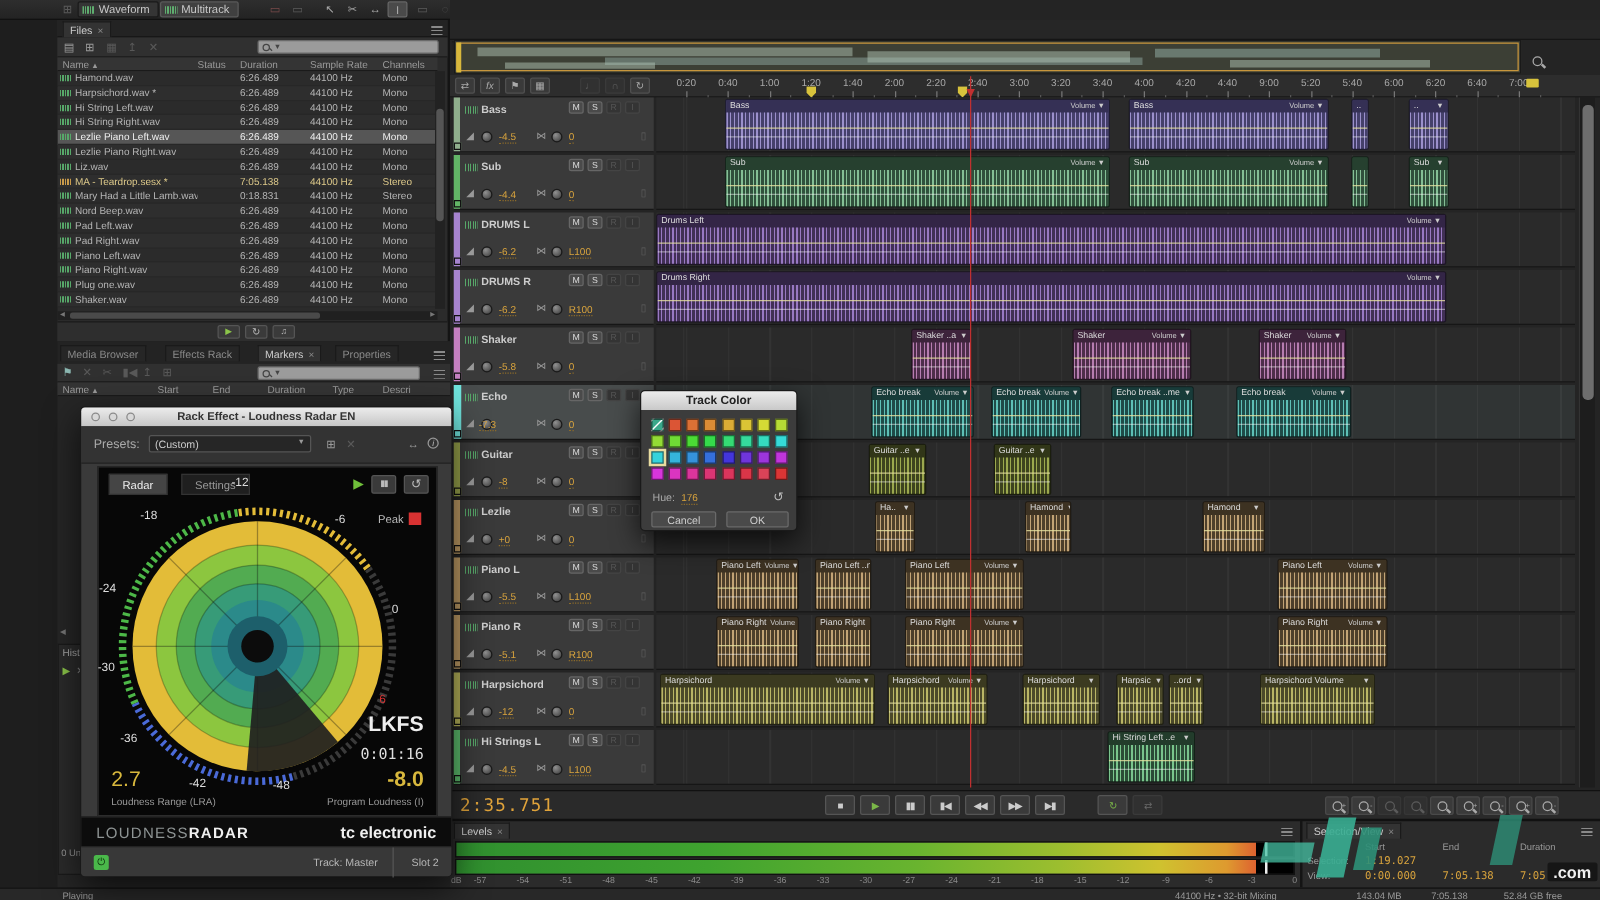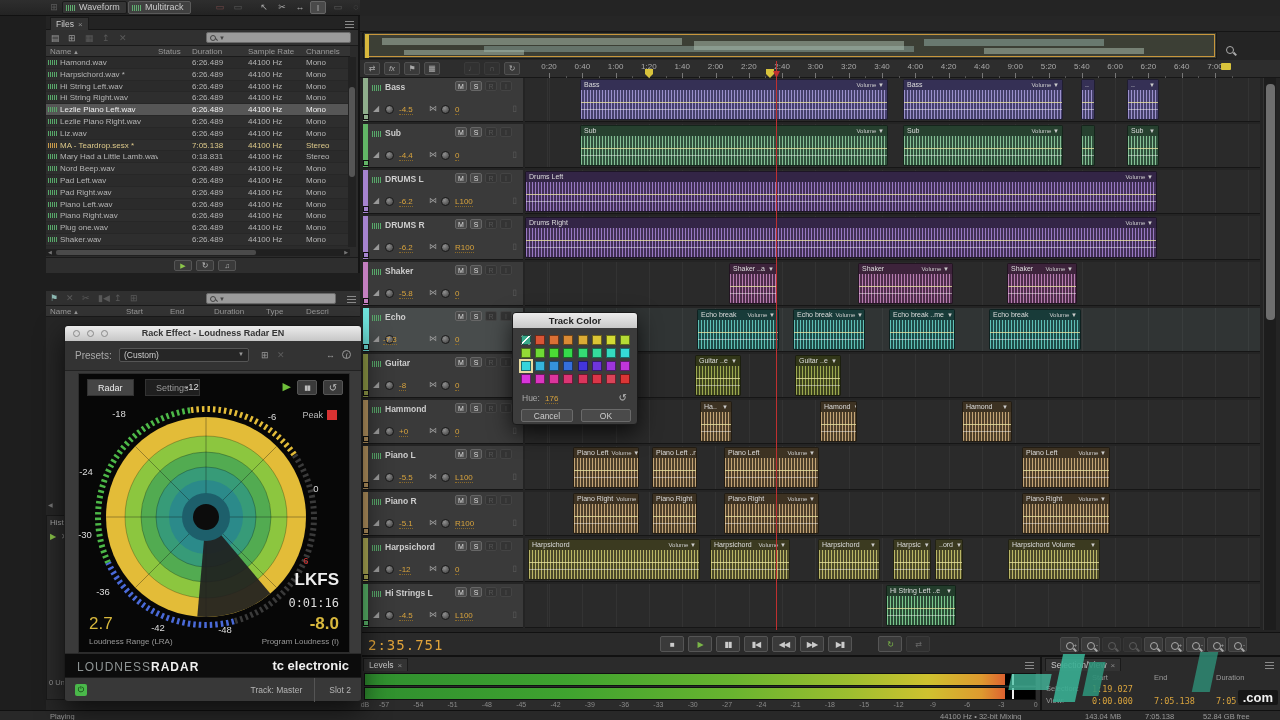--- a/index.html
+++ b/index.html
@@ -310,20 +310,27 @@
       <span class="abs" style="right:2px;font-size:5px;color:#777;line-height:7px">▶</span>
       <div class="abs" style="left:10px;top:1px;width:200px;height:5px;background:#4a4a4a;border-radius:2px"></div>
     </div>
     <div class="abs" style="left:0;top:241px;width:100%;height:16px;background:#2e2e2e;border-top:1px solid #1a1a1a">
       <span class="btn abs" style="left:128px;top:2px;width:18px;height:11px;font-size:7px;line-height:10px;color:#8cc64a">▶</span>
       <span class="btn abs" style="left:150px;top:2px;width:18px;height:11px;font-size:8px;line-height:10px">↻</span>
       <span class="btn abs" style="left:172px;top:2px;width:18px;height:11px;font-size:7px;line-height:10px">♫</span>
     </div>
   </div>
 
+  <div id="midtabs" class="abs">
+    <div class="ptab inactive" style="left:2px;top:3px">Media Browser</div>
+    <div class="ptab inactive" style="left:86px;top:3px">Effects Rack</div>
+    <div class="ptab" style="left:160px;top:3px"><span>Markers</span><span class="x">×</span></div>
+    <div class="ptab inactive" style="left:222px;top:3px">Properties</div>
+    <span class="pmenu abs" style="right:4px;top:7px"></span>
+  </div>
   <div id="markerspanel" class="abs">
     <div class="abs" style="left:0;top:0;width:100%;height:15px;background:#303030;border-bottom:1px solid #1a1a1a">
       <span class="ic abs" style="left:4px;top:1px;color:#8ab6b0">⚑</span>
       <span class="ic abs dim" style="left:20px;top:1px">✕</span>
       <span class="ic abs dim" style="left:36px;top:1px">✂</span>
       <span class="ic abs dim" style="left:52px;top:1px">▮◀</span>
       <span class="ic abs dim" style="left:68px;top:1px">↥</span>
       <span class="ic abs dim" style="left:84px;top:1px">⊞</span>
       <div class="searchbox abs" style="left:160px;top:2px;width:130px;height:11px">
           <span class="smag"></span>
@@ -717,21 +724,21 @@
               <span>Guitar ..e</span>
               <span class="vc">▼</span>
             </div>
             <div class="clip-b" style="background: repeating-linear-gradient(90deg, rgb(155, 168, 78) 0px, rgb(155, 168, 78) 1px, transparent 1px, transparent 3px);"></div>
           </div>
         </div>
         <div class="thdr" style="top: 400px; height: 44px;">
           <div class="strip" style="background: rgb(189, 154, 100);"></div>
           <div class="strip-sq" style="background: rgb(189, 154, 100);"></div>
           <span class="twic"></span>
-          <span class="tname">Hammond</span>
+          <span class="tname">Lezlie</span>
           <span class="msbtn" style="left: 92px;">M</span>
           <span class="msbtn" style="left: 107px;">S</span>
           <span class="msbtn off" style="left: 122px;">R</span>
           <span class="msbtn off" style="left: 137px;">I</span>
           <span class="ramp" style="left: 10px; top: 26px;">◢</span>
           <span class="knob" style="left: 22px; top: 27px;"></span>
           <span class="hotval" style="left: 36px; top: 27px;">+0</span>
           <span class="ramp" style="left: 66px; top: 26px;">⋈</span>
           <span class="knob" style="left: 78px; top: 27px;"></span>
           <span class="hotval" style="left: 92px; top: 27px;">0</span>

